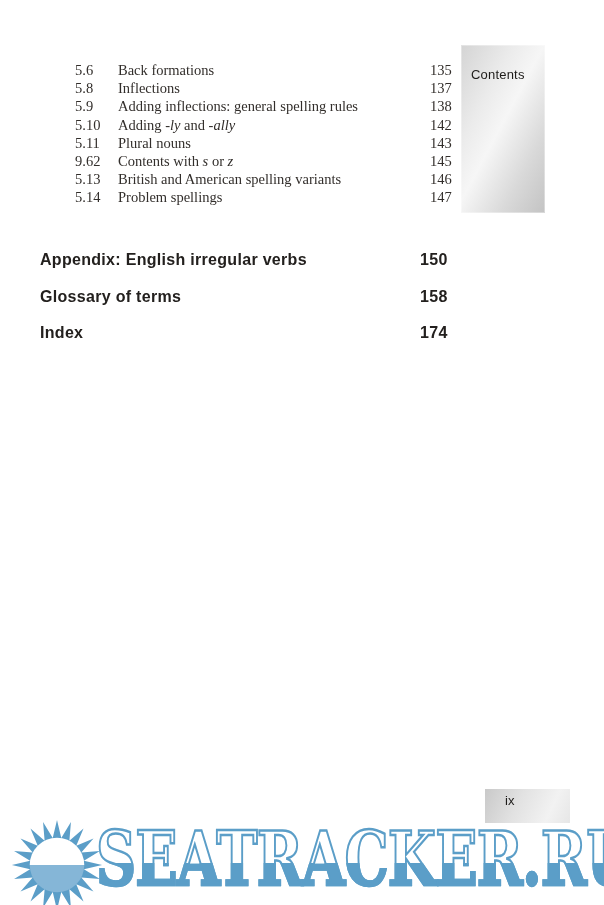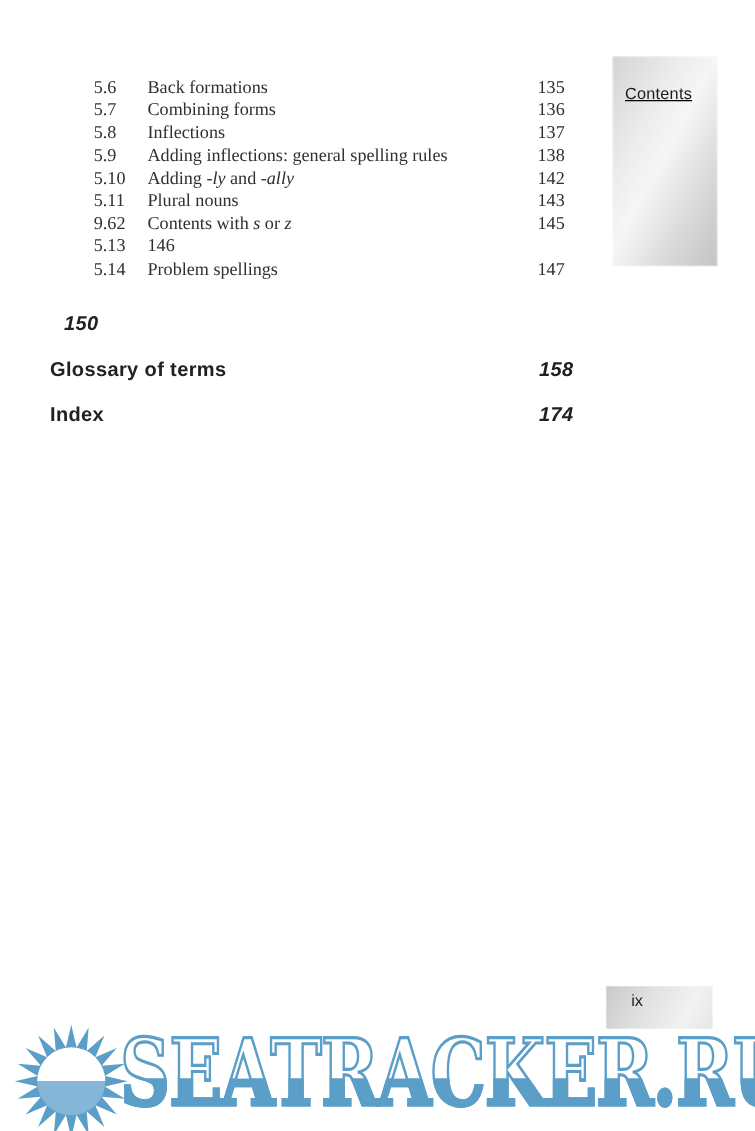--- a/index.html
+++ b/index.html
@@ -49,32 +49,31 @@
     align-items: baseline;
     height: 19px;
     margin-bottom: 17.5px;
     font-family: "Liberation Sans", sans-serif;
     font-weight: bold;
     font-size: 16px;
     letter-spacing: 0.3px;
     color: #23201e;
   }
   .major-title { flex: 1 1 auto; }
-  .major-page  { flex: 0 0 50px; text-align: center; font-style: italic; }
+  .major-page  { flex: 0 0 50px; text-align: left; }
 
   
   .contents-tab {
     position: absolute;
-    left: 490px;
+    left: 461px;
     top: 45px;
     width: 84px;
     height: 168px;
     background: linear-gradient(118deg, #d4d4d4 0%, #ebebeb 30%, #f6f6f6 48%, #d9d9d9 75%, #c3c3c3 100%);
     box-shadow: inset 0 0 0 1px rgba(255,255,255,0.35);
-    text-decoration: underline;
   }
   .contents-tab-label {
     display: block;
     padding: 22px 0 0 10px;
     font-family: "Liberation Sans", sans-serif;
     font-size: 13px;
     color: #1e1c1a;
     letter-spacing: 0.2px;
   }
 
@@ -134,25 +133,20 @@
 
 <div class="page">
 
   <div class="toc-list">
       <div class="toc-row">
         <span class="toc-num">5.6</span>
         <span class="toc-title"><span>Back formations</span></span>
         <span class="toc-page">135</span>
       </div>
       <div class="toc-row">
-        <span class="toc-num">5.7</span>
-        <span class="toc-title"><span>Combining forms</span></span>
-        <span class="toc-page">136</span>
-      </div>
-      <div class="toc-row">
         <span class="toc-num">5.8</span>
         <span class="toc-title"><span>Inflections</span></span>
         <span class="toc-page">137</span>
       </div>
       <div class="toc-row">
         <span class="toc-num">5.9</span>
         <span class="toc-title"><span>Adding inflections: general spelling rules</span></span>
         <span class="toc-page">138</span>
       </div>
       <div class="toc-row">
@@ -165,31 +159,33 @@
         <span class="toc-title"><span>Plural nouns</span></span>
         <span class="toc-page">143</span>
       </div>
       <div class="toc-row">
         <span class="toc-num">9.62</span>
         <span class="toc-title"><span>Contents with </span><span class="it">s</span><span> or </span><span class="it">z</span></span>
         <span class="toc-page">145</span>
       </div>
       <div class="toc-row">
         <span class="toc-num">5.13</span>
+        <span class="toc-title"><span>British and American spelling variants</span></span>
         <span class="toc-page">146</span>
       </div>
       <div class="toc-row">
         <span class="toc-num">5.14</span>
         <span class="toc-title"><span>Problem spellings</span></span>
         <span class="toc-page">147</span>
       </div>
     </div>
 
   <div class="major-list">
       <div class="major-row">
+        <span class="major-title">Appendix: English irregular verbs</span>
         <span class="major-page">150</span>
       </div>
       <div class="major-row">
         <span class="major-title">Glossary of terms</span>
         <span class="major-page">158</span>
       </div>
       <div class="major-row">
         <span class="major-title">Index</span>
         <span class="major-page">174</span>
       </div>

